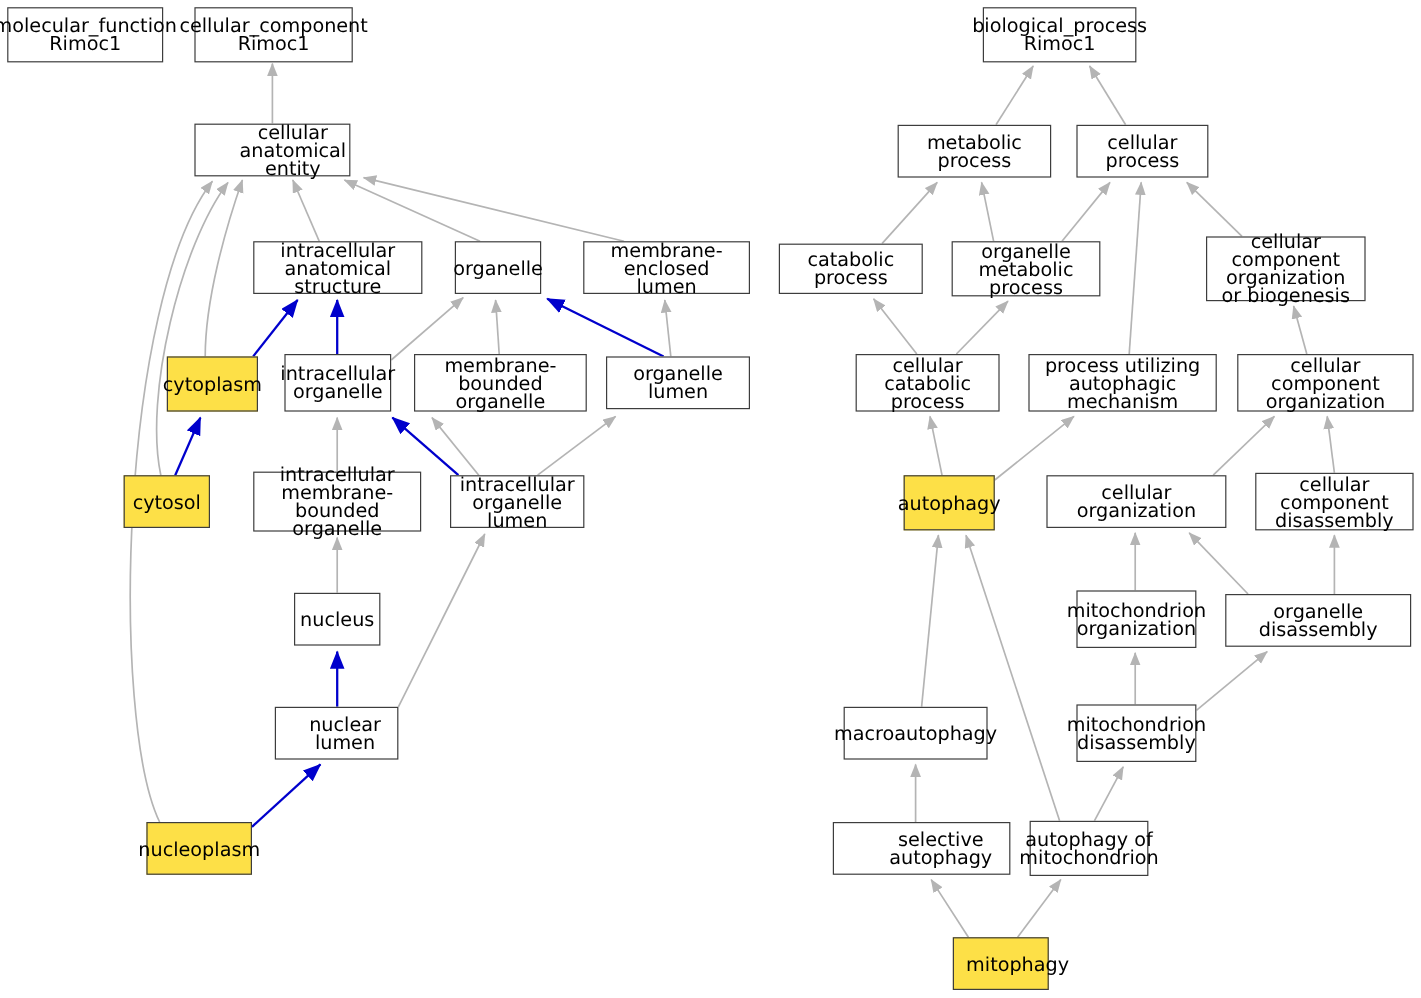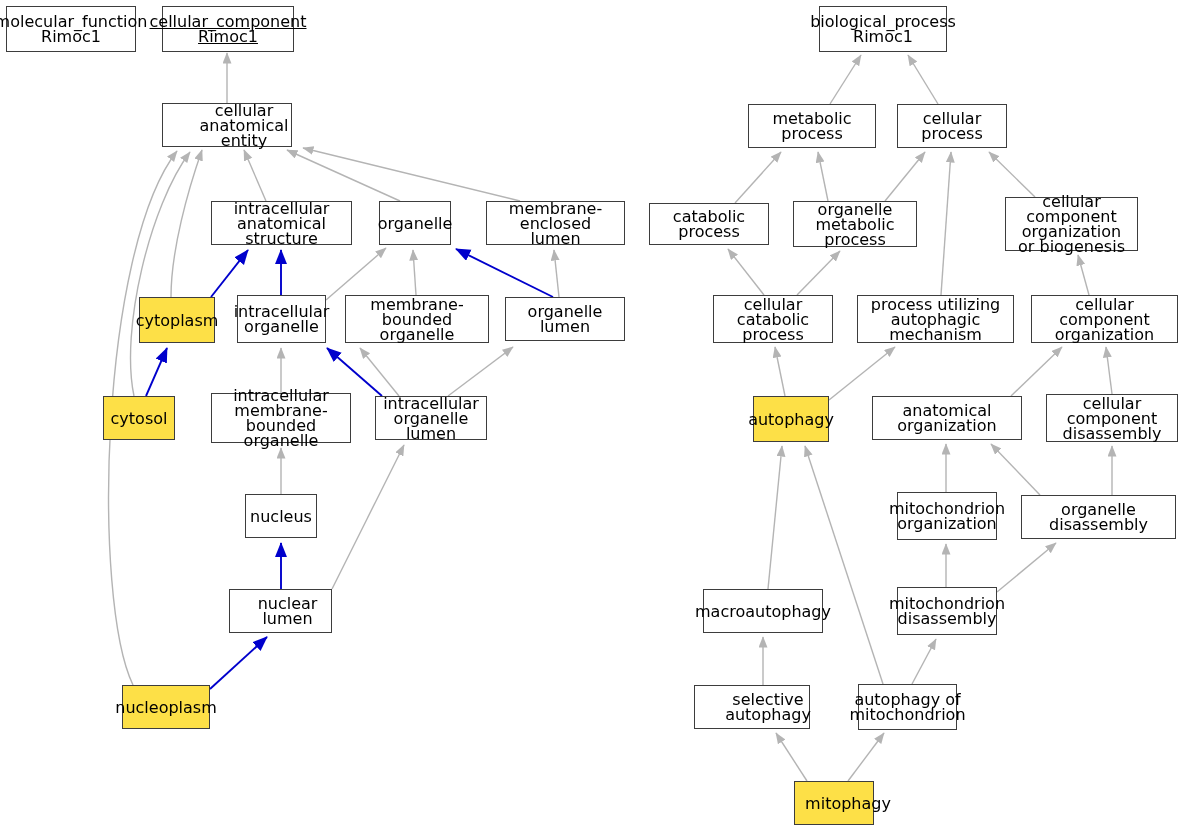--- a/index.html
+++ b/index.html
@@ -73,21 +73,21 @@
         <path d="M 883,684 L 805,446" stroke="#b4b4b4" stroke-width="1.4" fill="none" marker-end="url(#ah-grey)"></path>
         <path d="M 912,684 L 936,639" stroke="#b4b4b4" stroke-width="1.4" fill="none" marker-end="url(#ah-grey)"></path>
         <path d="M 763,685 L 763,637" stroke="#b4b4b4" stroke-width="1.4" fill="none" marker-end="url(#ah-grey)"></path>
         <path d="M 807,781 L 776,733" stroke="#b4b4b4" stroke-width="1.4" fill="none" marker-end="url(#ah-grey)"></path>
         <path d="M 848,781 L 884,733" stroke="#b4b4b4" stroke-width="1.4" fill="none" marker-end="url(#ah-grey)"></path>
       </g>
   </svg>
   <div id="node-group">
       <div class="node root" style="left: 6px; top: 6px; width: 130px; height: 46px;"><span class="lbl">molecular_function
 Rimoc1</span></div>
-      <div class="node root" style="left: 162px; top: 6px; width: 132px; height: 46px; text-decoration: underline;"><span class="lbl">cellular_component
+      <div class="node root" style="left: 162px; top: 6px; width: 132px; height: 46px;"><span class="lbl">cellular_component
 Rimoc1</span></div>
       <div class="node root" style="left: 819px; top: 6px; width: 128px; height: 46px;"><span class="lbl">biological_process
 Rimoc1</span></div>
       <div class="node" style="left: 162px; top: 103px; width: 130px; height: 44px; padding-left: 34px;"><span class="lbl">cellular anatomical
 entity</span></div>
       <div class="node" style="left: 748px; top: 104px; width: 128px; height: 44px;"><span class="lbl">metabolic process</span></div>
       <div class="node" style="left: 897px; top: 104px; width: 110px; height: 44px;"><span class="lbl">cellular process</span></div>
       <div class="node" style="left: 211px; top: 201px; width: 141px; height: 44px;"><span class="lbl">intracellular
 anatomical structure</span></div>
       <div class="node" style="left: 379px; top: 201px; width: 72px; height: 44px;"><span class="lbl">organelle</span></div>
@@ -111,30 +111,30 @@
 autophagic mechanism</span></div>
       <div class="node" style="left: 1031px; top: 295px; width: 147px; height: 48px;"><span class="lbl">cellular component
 organization</span></div>
       <div class="node hl" style="left: 103px; top: 396px; width: 72px; height: 44px;"><span class="lbl">cytosol</span></div>
       <div class="node" style="left: 211px; top: 393px; width: 140px; height: 50px;"><span class="lbl">intracellular
 membrane-bounded
 organelle</span></div>
       <div class="node" style="left: 375px; top: 396px; width: 112px; height: 44px;"><span class="lbl">intracellular
 organelle lumen</span></div>
       <div class="node hl" style="left: 753px; top: 396px; width: 76px; height: 46px;"><span class="lbl">autophagy</span></div>
-      <div class="node" style="left: 872px; top: 396px; width: 150px; height: 44px;"><span class="lbl">anatomical organization</span></div>
+      <div class="node" style="left: 872px; top: 396px; width: 150px; height: 44px;"><span class="lbl">cellular organization</span></div>
       <div class="node" style="left: 1046px; top: 394px; width: 132px; height: 48px;"><span class="lbl">cellular component
 disassembly</span></div>
       <div class="node" style="left: 245px; top: 494px; width: 72px; height: 44px;"><span class="lbl">nucleus</span></div>
       <div class="node" style="left: 897px; top: 492px; width: 100px; height: 48px;"><span class="lbl">mitochondrion
 organization</span></div>
       <div class="node" style="left: 1021px; top: 495px; width: 155px; height: 44px;"><span class="lbl">organelle disassembly</span></div>
       <div class="node" style="left: 229px; top: 589px; width: 103px; height: 44px; padding-left: 14px;"><span class="lbl">nuclear lumen</span></div>
       <div class="node" style="left: 703px; top: 589px; width: 120px; height: 44px;"><span class="lbl">macroautophagy</span></div>
       <div class="node" style="left: 897px; top: 587px; width: 100px; height: 48px;"><span class="lbl">mitochondrion
 disassembly</span></div>
       <div class="node hl" style="left: 122px; top: 685px; width: 88px; height: 44px;"><span class="lbl">nucleoplasm</span></div>
-      <div class="node" style="left: 694px; top: 685px; width: 116px; height: 44px; padding-left: 32px;"><span class="lbl">selective autophagy</span></div>
+      <div class="node" style="left: 694px; top: 685px; width: 148px; height: 44px; padding-left: 32px;"><span class="lbl">selective autophagy</span></div>
       <div class="node" style="left: 858px; top: 684px; width: 99px; height: 46px;"><span class="lbl">autophagy of
 mitochondrion</span></div>
       <div class="node hl" style="left: 794px; top: 781px; width: 80px; height: 44px; padding-left: 28px;"><span class="lbl">mitophagy</span></div>
     </div>
 </div>
 
 </body></html>

